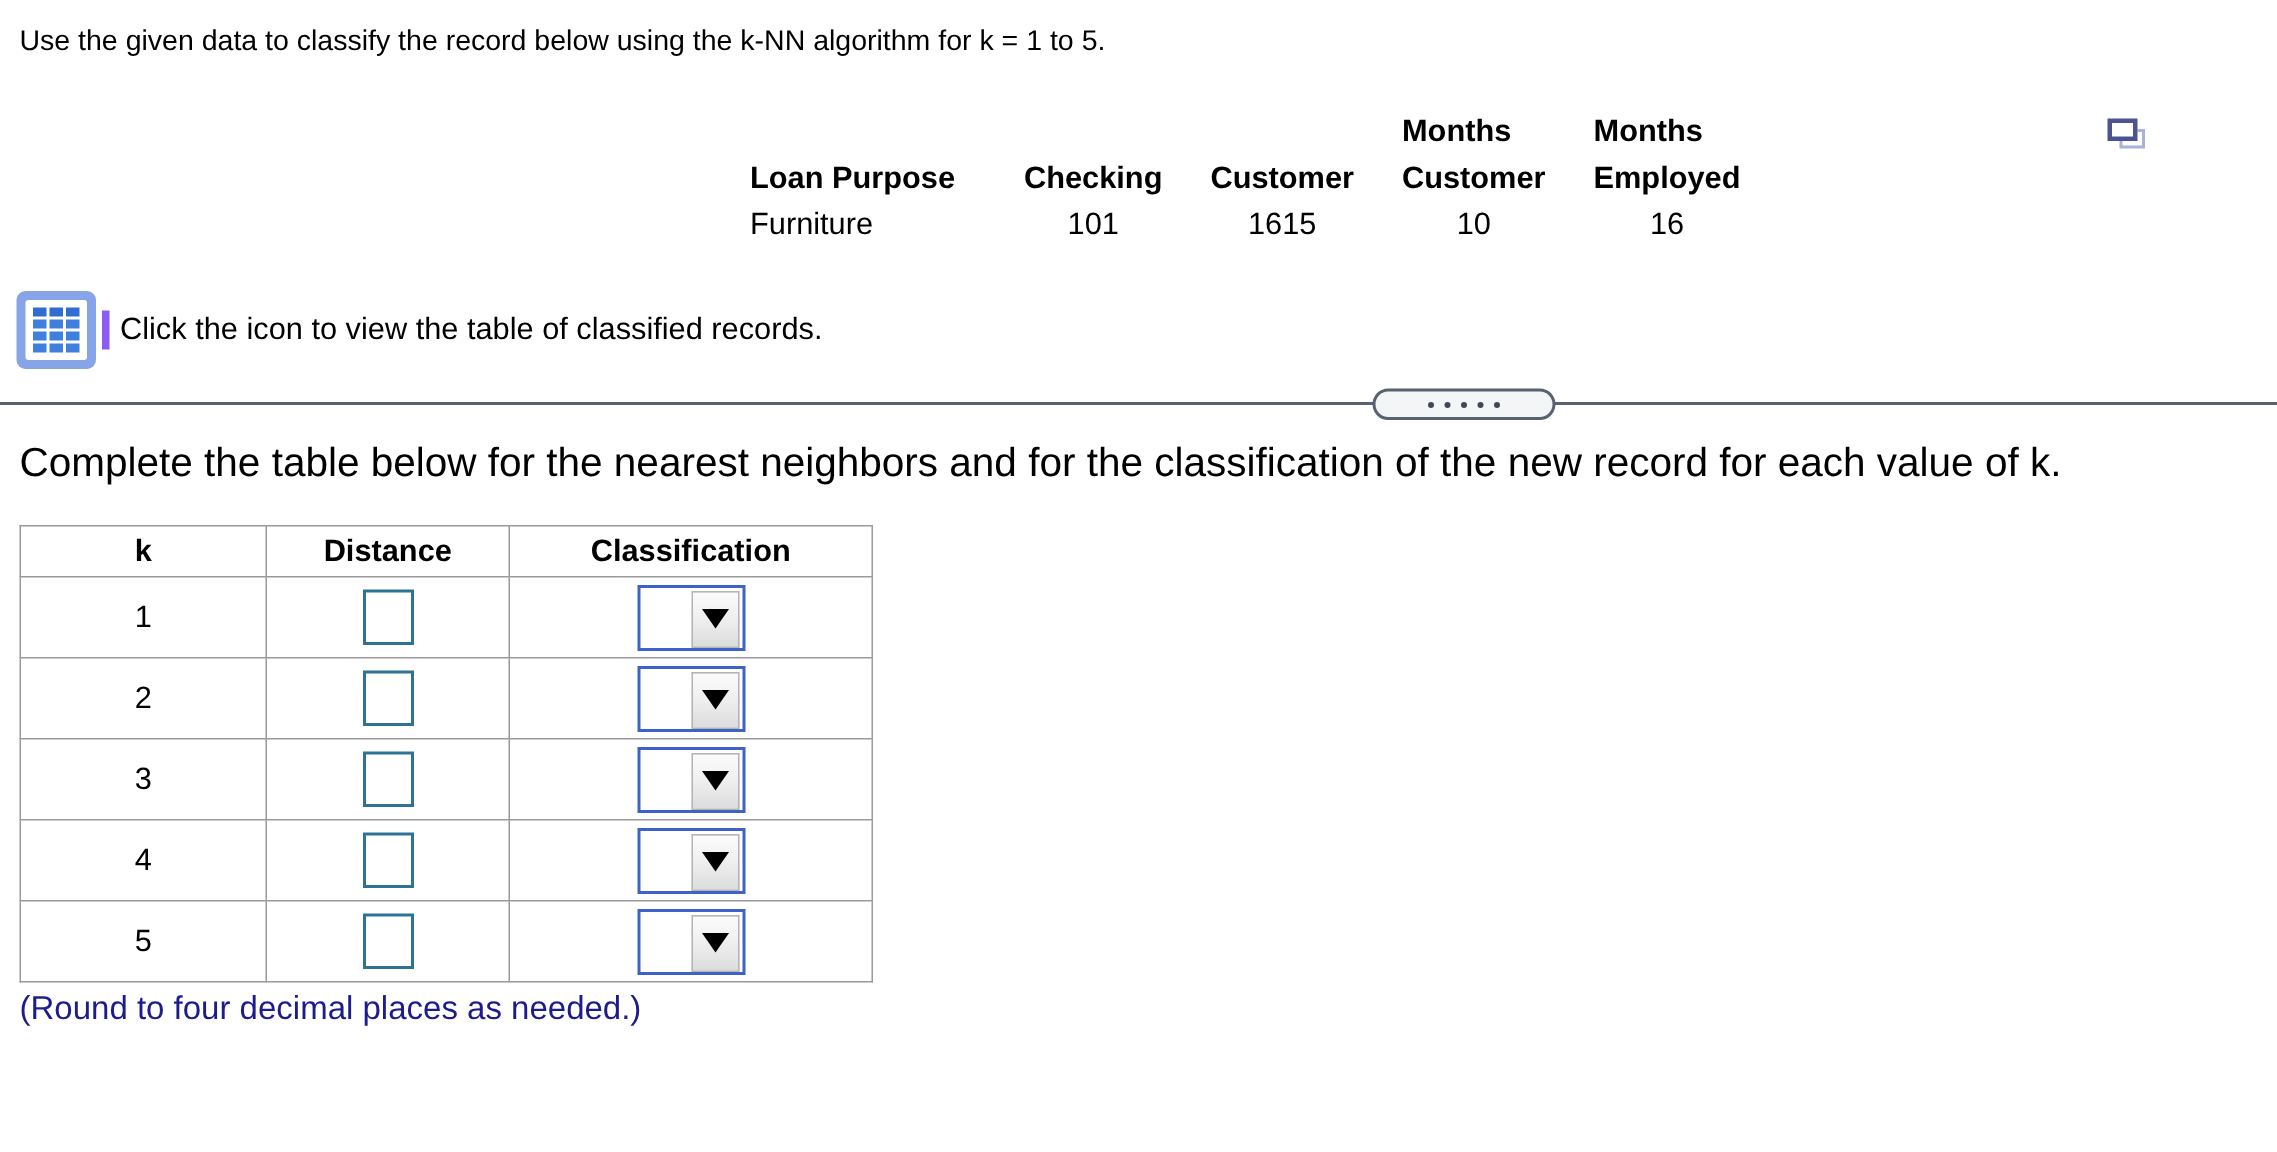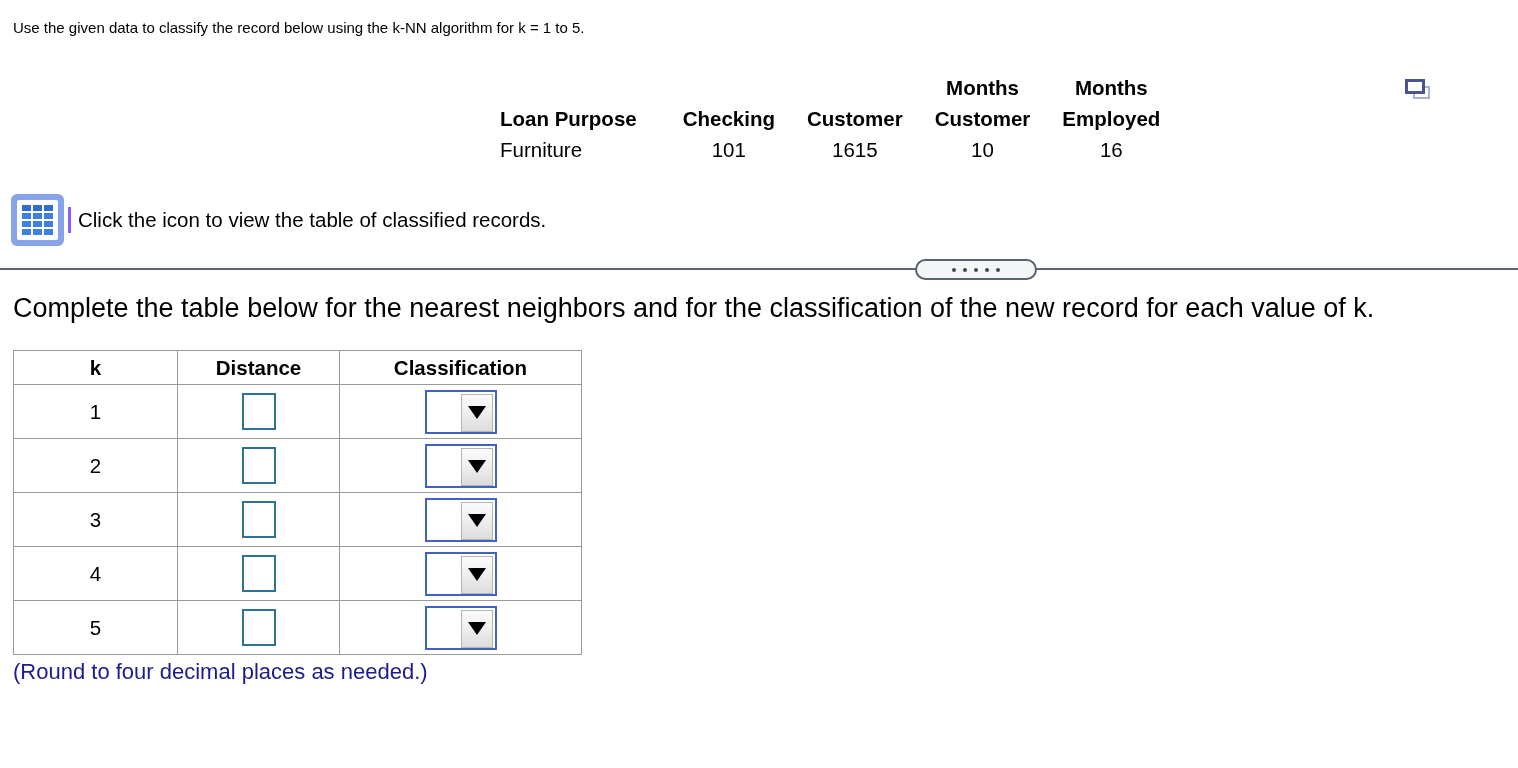--- a/index.html
+++ b/index.html
@@ -14,37 +14,37 @@
     font-family: "Liberation Sans", sans-serif;
     color: #000000;
     overflow: hidden;
   }
 
   
   .prompt-line {
     position: absolute;
     left: 13px;
     top: 14px;
-    font-size: 15px;
+    font-size: 19px;
     line-height: 28px;
     white-space: nowrap;
     color: #000;
   }
 
   
   .record-table {
     position: absolute;
     left: 500px;
     top: 72px;
     border-collapse: collapse;
     font-size: 20.5px;
   }
   .record-table th {
     font-weight: bold;
-    text-align: center;
+    text-align: left;
     padding: 0 16px;
     line-height: 31px;
     vertical-align: bottom;
     white-space: pre-line;
   }
   .record-table td {
     text-align: center;
     padding: 0 16px;
     line-height: 31px;
     font-weight: normal;
@@ -125,21 +125,21 @@
   .grid-glyph span {
     background: #3f7fe0;
     display: block;
   }
   .grid-glyph span.hdr { background: #2f6ed0; }
 
   .icon-caption {
     margin-left: 4px;
     font-size: 20.5px;
     line-height: 26px;
-    border-left: 3px solid #8b5cf6;
+    border-left: 5px solid #8b5cf6;
     padding-left: 7px;
     white-space: nowrap;
   }
 
   
   .divider {
     position: absolute;
     left: 0;
     top: 268px;
     width: 1518px;

